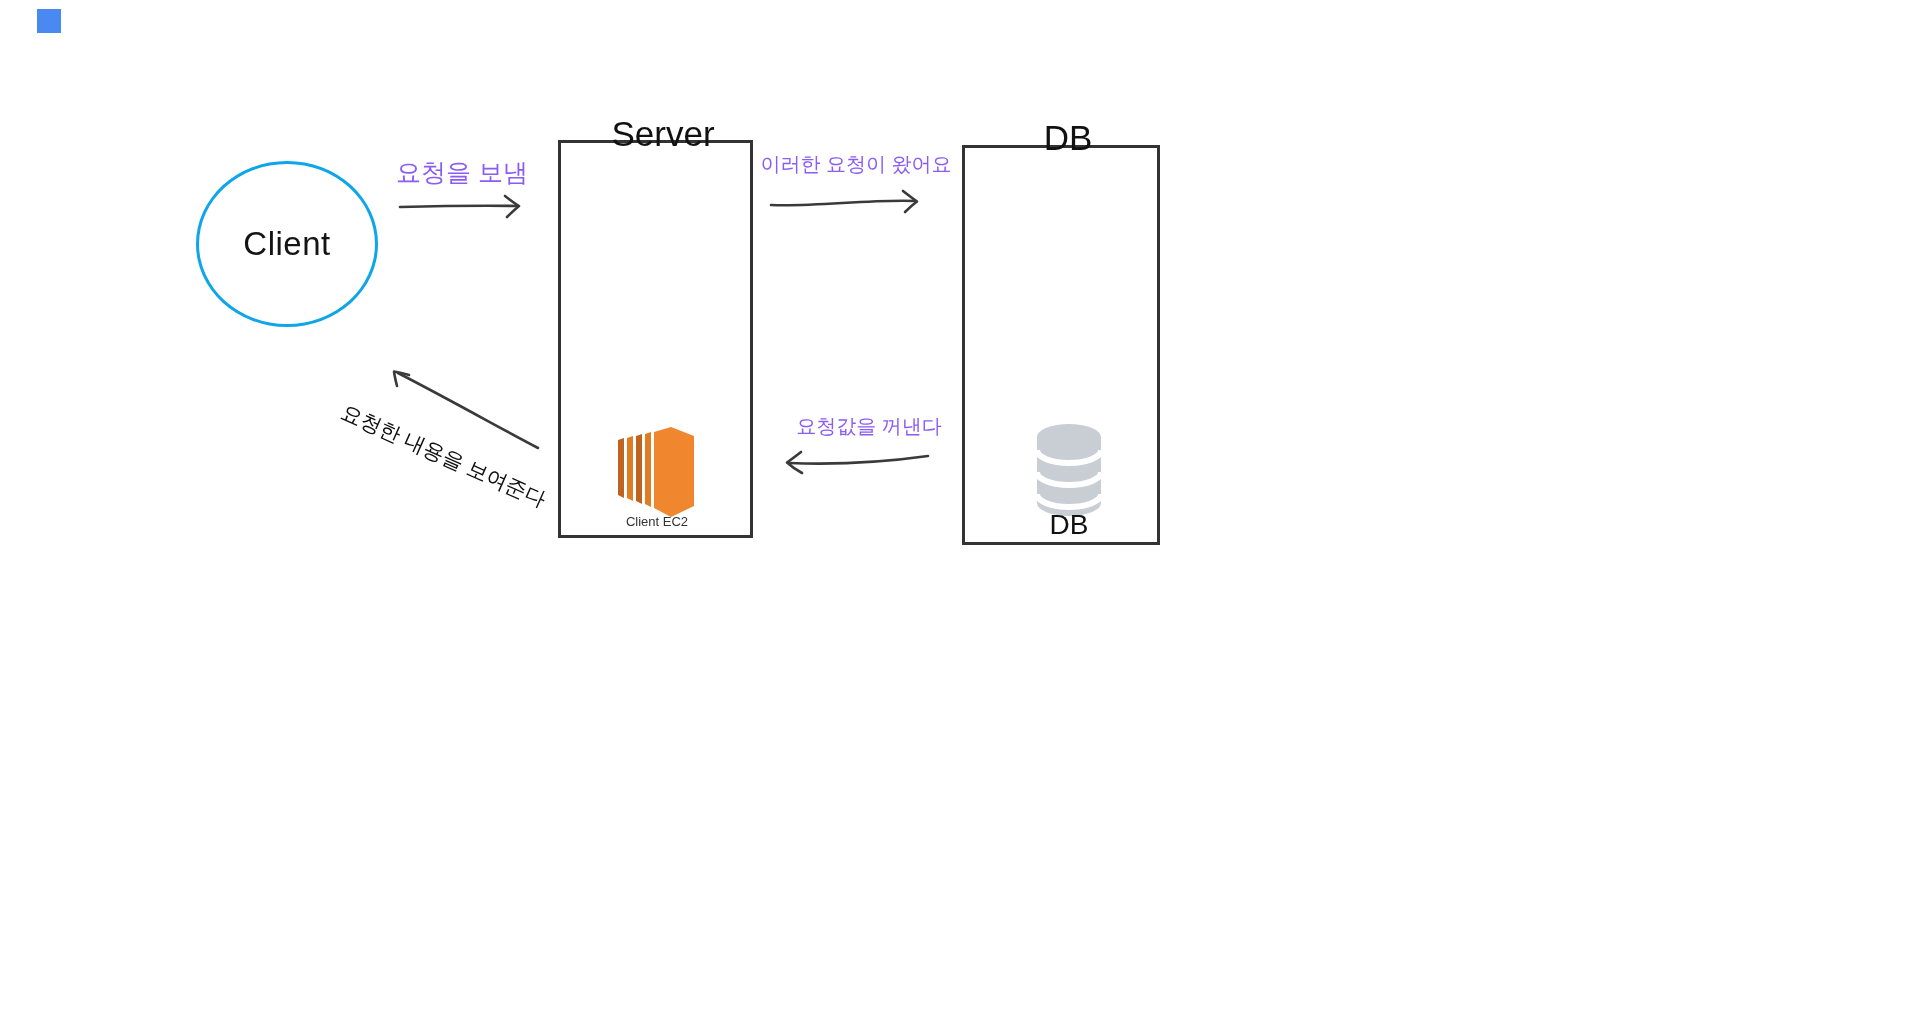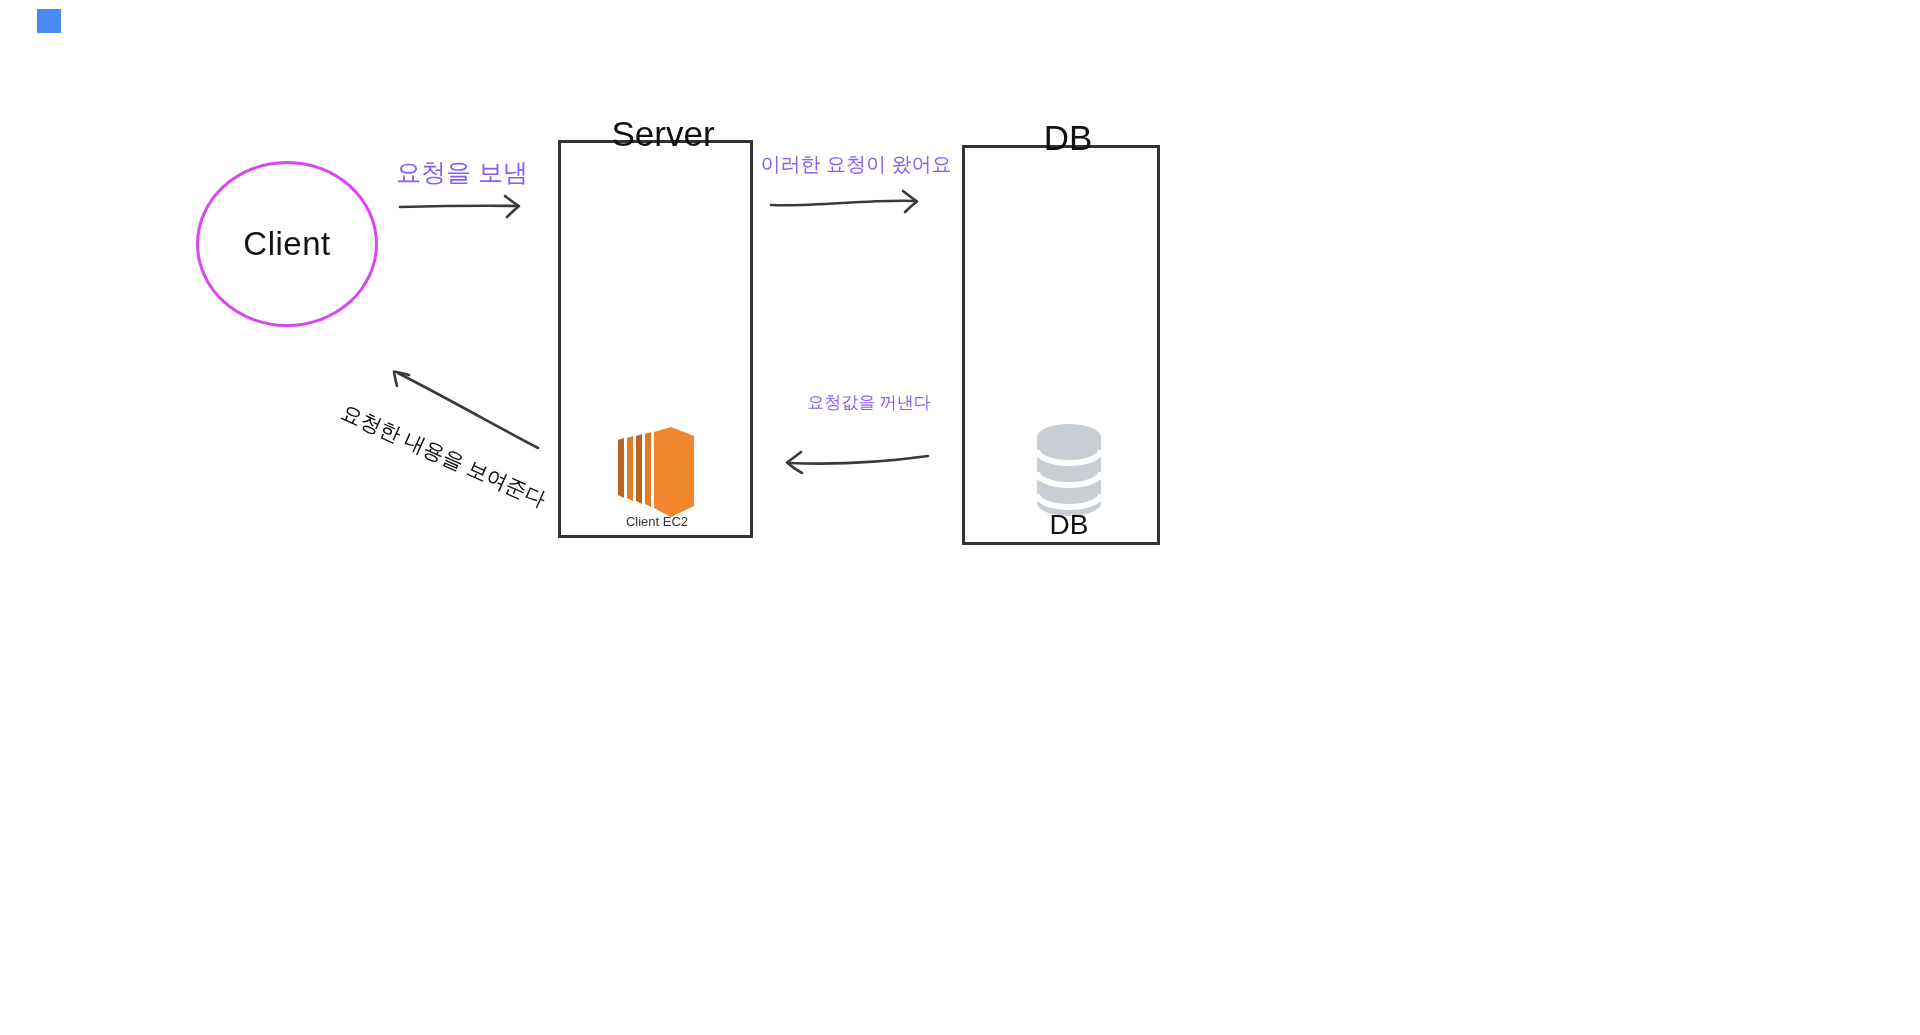--- a/index.html
+++ b/index.html
@@ -3,42 +3,42 @@
 <meta charset="utf-8">
 <style>
   html,body{margin:0;padding:0;background:#ffffff;}
   #stage{
     position:relative;width:1920px;height:1035px;background:#ffffff;overflow:hidden;
     font-family:"Liberation Sans","DejaVu Sans",sans-serif;color:#101010;
   }
   .blue-marker{position:absolute;left:37px;top:9px;width:24px;height:24px;background:#4a89f2;}
   .client-ellipse{
     position:absolute;left:196px;top:161px;width:182px;height:166px;
-    border:3px solid #d946ef;border-radius:50%;box-sizing:border-box;
+    border:3px solid #0ea5e9;border-radius:50%;box-sizing:border-box;
     display:flex;align-items:center;justify-content:center;
     font-size:33px;letter-spacing:0.5px;color:#141414;
   }
   .node-box{
     position:absolute;border:3px solid #333333;box-sizing:border-box;background:#ffffff;
   }
   .server-box{left:558px;top:140px;width:195px;height:398px;}
   .db-box{left:962px;top:145px;width:198px;height:400px;}
   .node-title{
     position:absolute;transform:translateX(-50%);white-space:nowrap;
     font-size:35px;font-weight:500;color:#111111;background:transparent;margin-left:8px;
   }
   .server-title{left:655px;top:114px;}
   .db-title{left:1060px;top:118px;}
   .flow-label{
     position:absolute;transform:translateX(-50%);white-space:nowrap;
     font-weight:500;color:#8b5cf6;
   }
   .flow-request{left:462px;top:156px;font-size:25px;}
   .flow-forward{left:856px;top:151px;font-size:20px;}
-  .flow-fetch{left:869px;top:391px;font-size:17px;}
+  .flow-fetch{left:869px;top:413px;font-size:20px;}
   .flow-response{
     position:absolute;left:348px;top:398px;white-space:nowrap;
     font-weight:500;color:#0e0e0e;font-size:21px;
     transform:rotate(24deg);transform-origin:left top;
   }
   .icon-caption{
     position:absolute;transform:translateX(-50%);white-space:nowrap;color:#333333;
   }
   .ec2-caption{left:657px;top:514px;font-size:13px;}
   .db-caption{left:1069px;top:509px;font-size:28px;color:#111111;}

